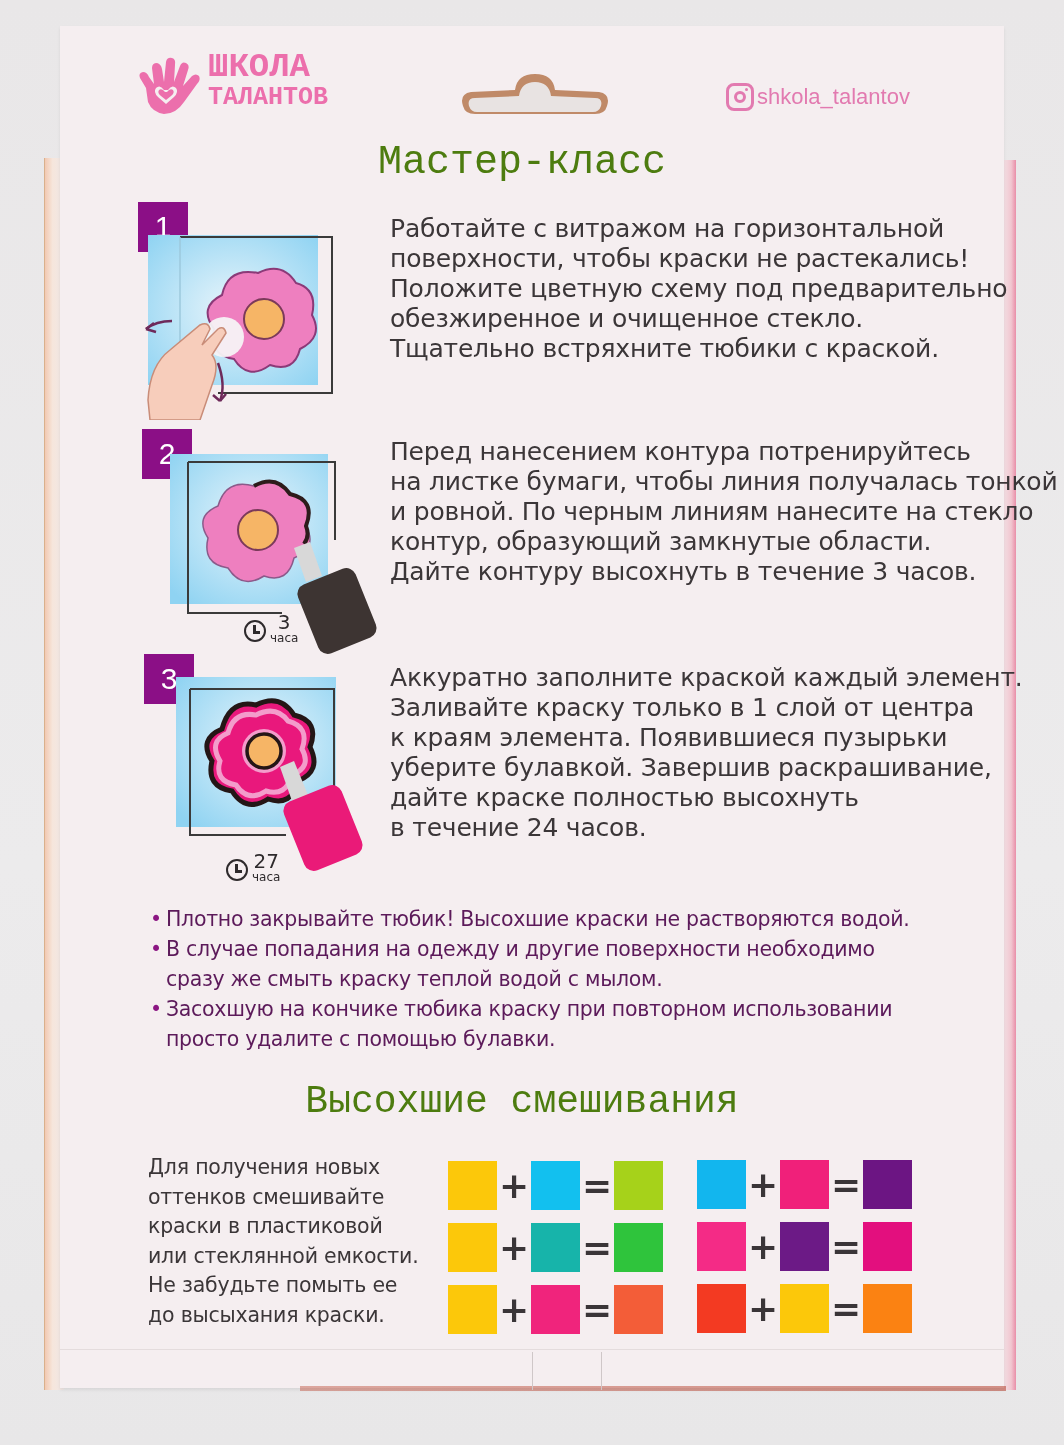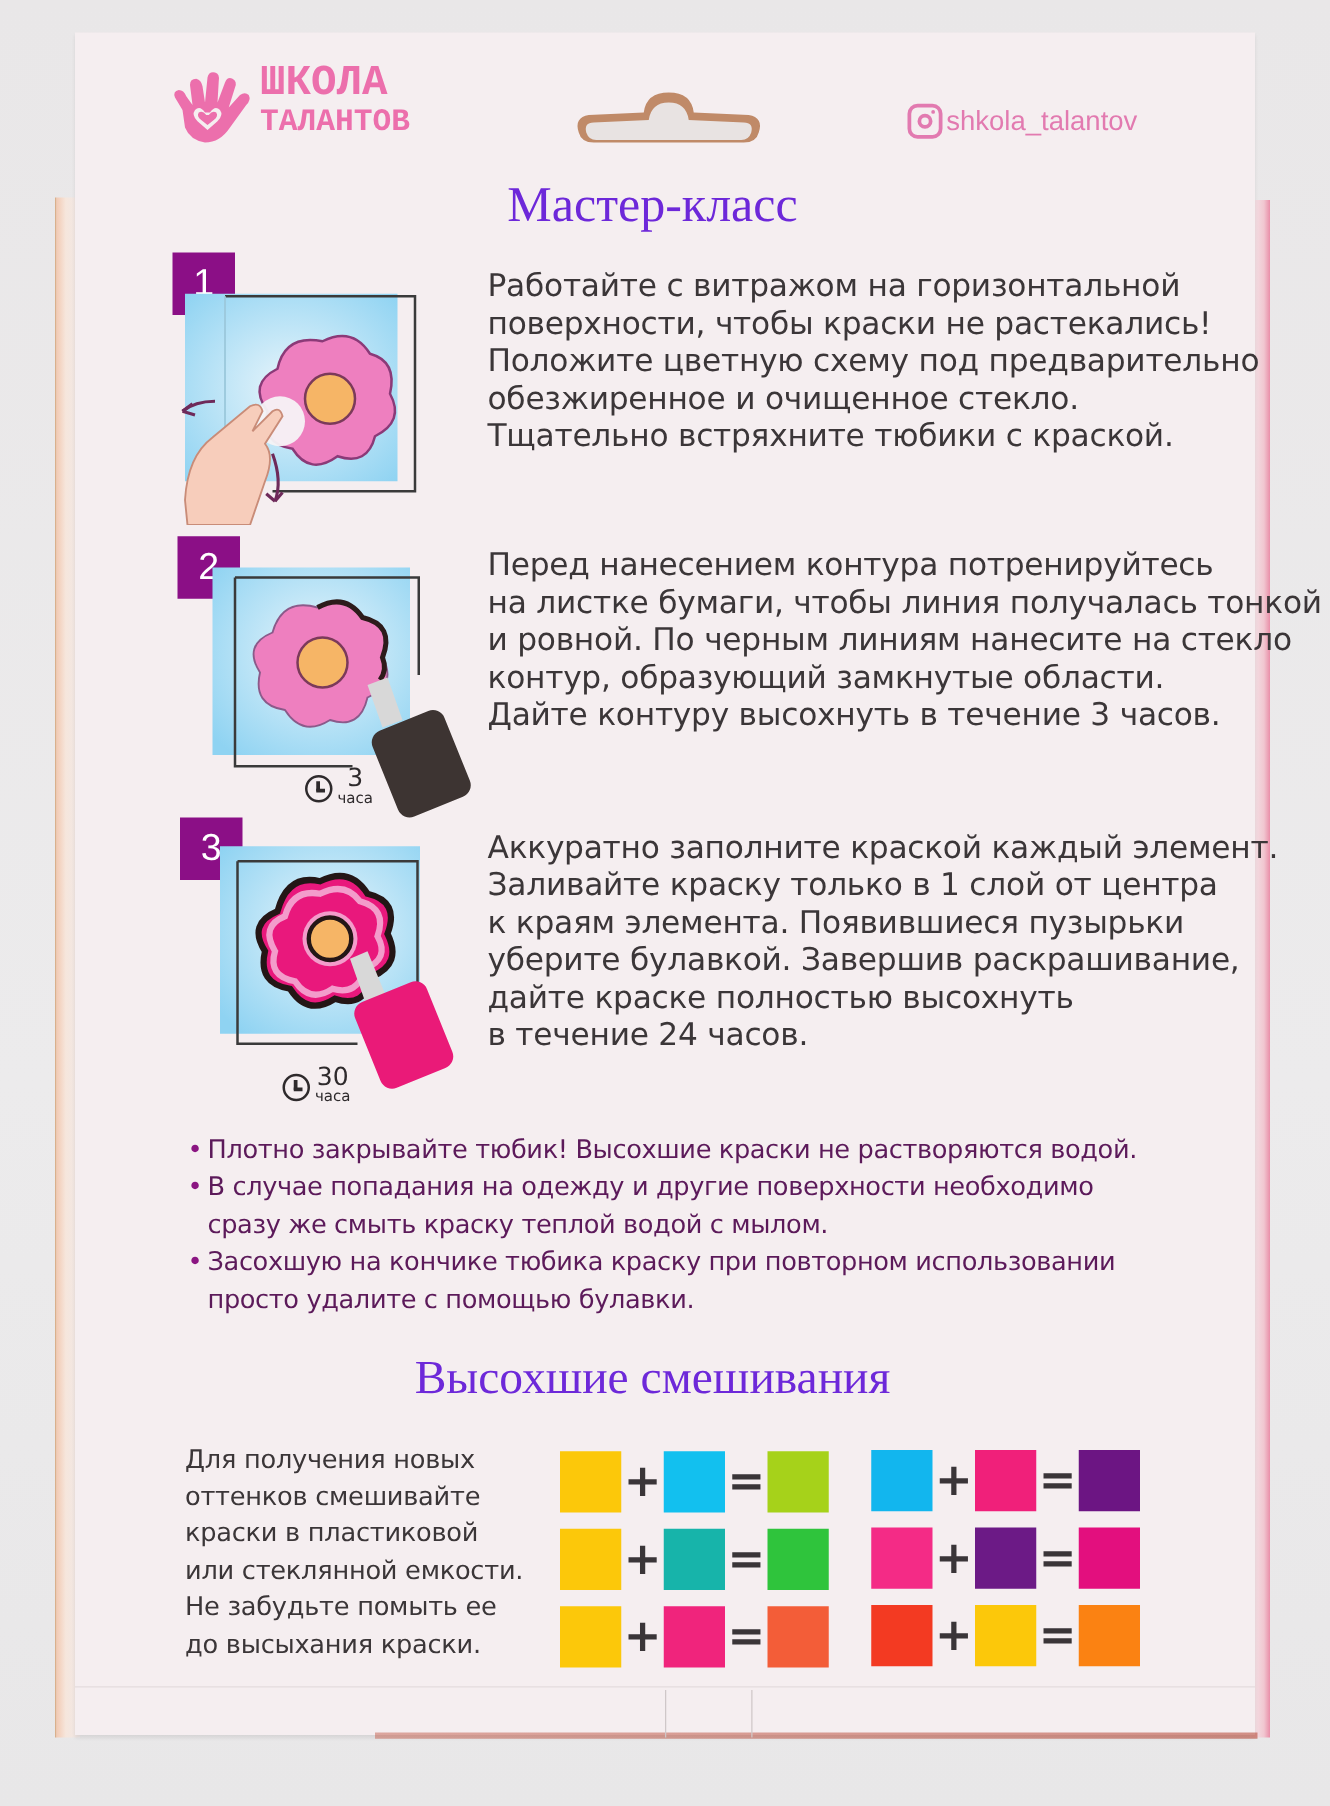--- a/index.html
+++ b/index.html
@@ -37,21 +37,21 @@
     .insta { position: absolute; left: 726px; top: 44px; display: flex; align-items: center; color: #e27ab0; font-size: 22px; font-family: "Liberation Sans", sans-serif; margin-top: 39px; }
     .insta-icon { width: 28px; height: 28px; border: 3px solid #e27ab0; border-radius: 8px; position: relative; margin-right: 3px; }
     .insta-icon::before { content: ""; position: absolute; left: 5px; top: 5px; width: 12px; height: 12px; border: 3px solid #e27ab0; border-radius: 50%; box-sizing: border-box; }
     .insta-icon::after { content: ""; position: absolute; right: 3px; top: 2px; width: 3px; height: 3px; background: #e27ab0; border-radius: 50%; }
     .hang-hole {
       position: absolute; left: 455px; top: 68px; width: 160px; height: 52px;
     }
 
     h1.title {
       position: absolute; left: 0; width: 1044px; text-align: center;
-      color: #6d28d9; font-weight: normal; font-family: Liberation Serif, serif;
+      color: #4d7c0f; font-weight: normal; font-family: Liberation Mono, monospace;
     }
     .t1 { top: 140px; font-size: 40px; }
     .t2 { top: 1080px; font-size: 38px; }
 
     
     .step-num {
       position: absolute; width: 50px; height: 50px; background: #8b0f86;
       color: #fff; font-size: 30px; text-align: center; line-height: 50px;
       font-family: "Liberation Sans", sans-serif;
     }
@@ -194,21 +194,21 @@
     <circle cx="88" cy="76" r="17" fill="#f6b566" stroke="#241616" stroke-width="3.5"></circle>
   </g>
   <g>
     <path d="M104 92 L118 86 L132 120 L116 126 Z" fill="#d8d8d8"></path>
     <rect x="116" y="116" width="62" height="74" rx="10" fill="#ea1a78" transform="rotate(-22 147 153)"></rect>
   </g>
 </svg>
 <div class="timer" style="left:226px;top:851px;">
   <span class="timer-clock"></span>
   <div>
-    <div class="timer-val">30</div>
+    <div class="timer-val">27</div>
     <div class="timer-unit">часа</div>
   </div>
 </div>
 <div class="step-text" style="top:663px;">Аккуратно заполните краской каждый элемент.
 Заливайте краску только в 1 слой от центра
 к краям элемента. Появившиеся пузырьки
 уберите булавкой. Завершив раскрашивание,
 дайте краске полностью высохнуть
 в течение 24 часов.</div>
 

